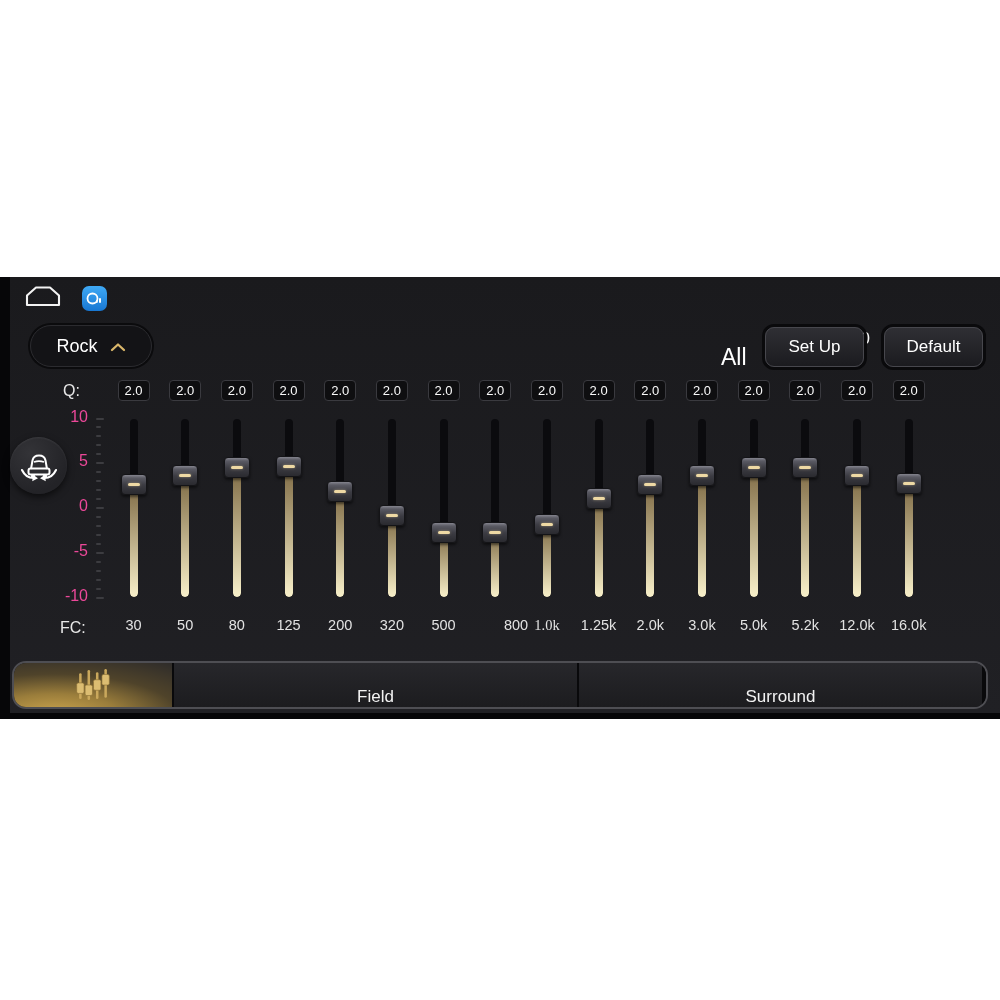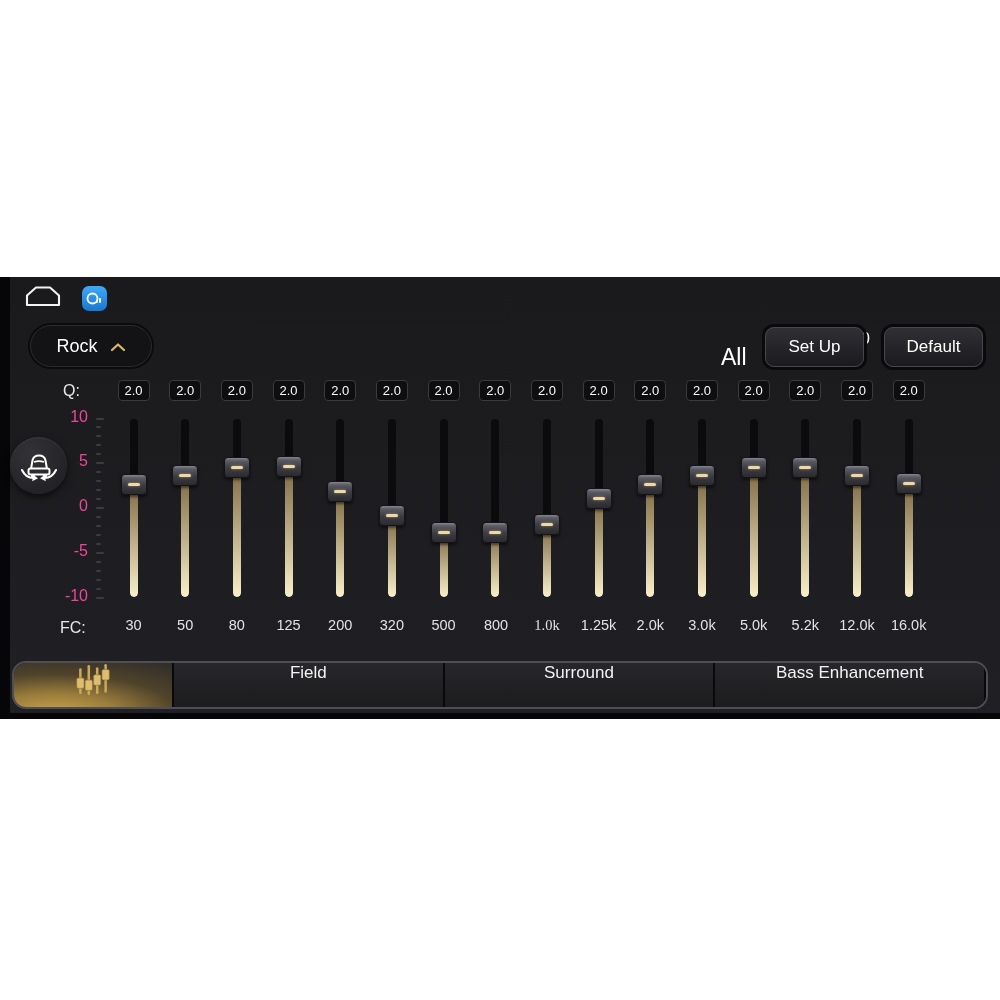--- a/index.html
+++ b/index.html
@@ -57,21 +57,21 @@
               background:linear-gradient(#7e6a44,#f8f0ca);}
   .handle{position:absolute;left:13px;width:26px;height:21px;border-radius:4px;box-sizing:border-box;
           background:linear-gradient(#84848e 0%,#5a5a63 16%,#3c3c43 52%,#2a2a2f 100%);
           border:1px solid #141417;box-shadow:0 2px 3px rgba(0,0,0,.55);}
   .handle::after{content:"";position:absolute;left:6px;right:6px;top:8px;height:3px;border-radius:1.5px;
                  background:#eed9a4;box-shadow:0 0 3px rgba(238,217,164,.45);}
 
   
   .tab-bar{position:absolute;left:12px;top:384px;width:976px;height:48px;box-sizing:border-box;
            border:2px solid #4e4e53;border-radius:14px;background:#141417;display:flex;overflow:hidden;}
-  .tab{flex:1;display:flex;align-items:flex-start;justify-content:center;color:#f2f2f2;font-size:17px;
+  .tab{flex:1;display:flex;align-items:flex-end;justify-content:center;color:#f2f2f2;font-size:17px;
        background:linear-gradient(#27272b,#1c1c1f);}
   .tab.icon-tab{flex:0 0 158px;}
   .tab.active{background:radial-gradient(135% 160% at 26% 118%,#cda64e 0%,#9a7d3b 30%,#4f432a 58%,#26262a 100%);}
   .tab-sep{flex:0 0 2px;background:#09090b;}
 </style>
 </head>
 <body>
 
 <div class="page">
   <div class="device">
@@ -291,21 +291,21 @@
 
     <div class="fc-row">
       <span class="row-label" style="left:60px;">FC:</span>
     <div class="fc-label" style="left: 103.5px;">30</div>
         <div class="fc-label" style="left: 155.18px;">50</div>
         <div class="fc-label" style="left: 206.86px;">80</div>
         <div class="fc-label" style="left: 258.54px;">125</div>
         <div class="fc-label" style="left: 310.22px;">200</div>
         <div class="fc-label" style="left: 361.9px;">320</div>
         <div class="fc-label" style="left: 413.58px;">500</div>
-        <div class="fc-label" style="left: 466px;">800</div>
+        <div class="fc-label" style="left: 486px;">800</div>
         <div class="fc-label" style="left: 516.94px; font-family: Liberation Serif, serif;">1.0k</div>
         <div class="fc-label" style="left: 568.62px;">1.25k</div>
         <div class="fc-label" style="left: 620.3px;">2.0k</div>
         <div class="fc-label" style="left: 671.98px;">3.0k</div>
         <div class="fc-label" style="left: 723.66px;">5.0k</div>
         <div class="fc-label" style="left: 775.34px;">5.2k</div>
         <div class="fc-label" style="left: 827.02px;">12.0k</div>
         <div class="fc-label" style="left: 878.7px;">16.0k</div>
       </div>
 
@@ -326,19 +326,16 @@
         </div>
         <div class="tab-sep"></div>
         <div class="tab">
           <span>Field</span>
         </div>
         <div class="tab-sep"></div>
         <div class="tab">
           <span>Surround</span>
         </div>
         <div class="tab-sep"></div>
-        <div class="tab">
-          <span>Bass Enhancement</span>
-        </div>
         <div class="tab-sep"></div>
       </div>
   </div>
 </div>
 
 </body></html>

